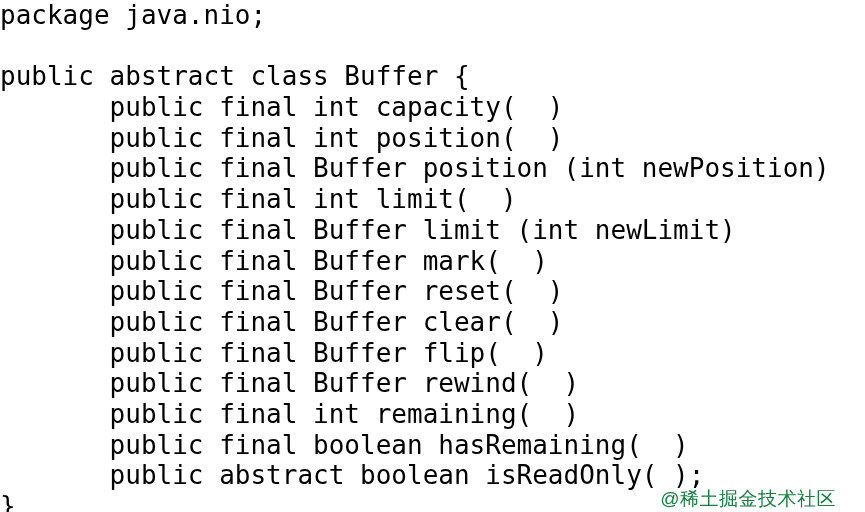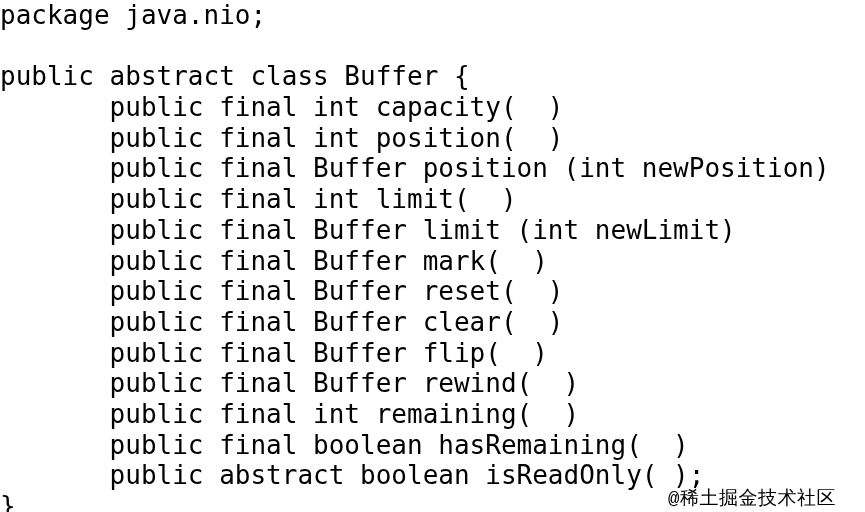--- a/index.html
+++ b/index.html
@@ -33,24 +33,24 @@
   }
   .code-line {
     display: block;
     height: 30.7px;
     white-space: pre;
   }
   #watermark {
     position: absolute;
     right: 4px;
     bottom: 2px;
-    font-family: Liberation Mono, monospace;
+    font-family: Liberation Sans, sans-serif;
     font-size: 19px;
     line-height: 22px;
-    color: #000000;
+    color: #15803d;
     white-space: nowrap;
     letter-spacing: 0.5px;
     user-select: none;
     pointer-events: none;
   }
 </style>
 </head>
 <body>
 
 <div id="screenshot">

